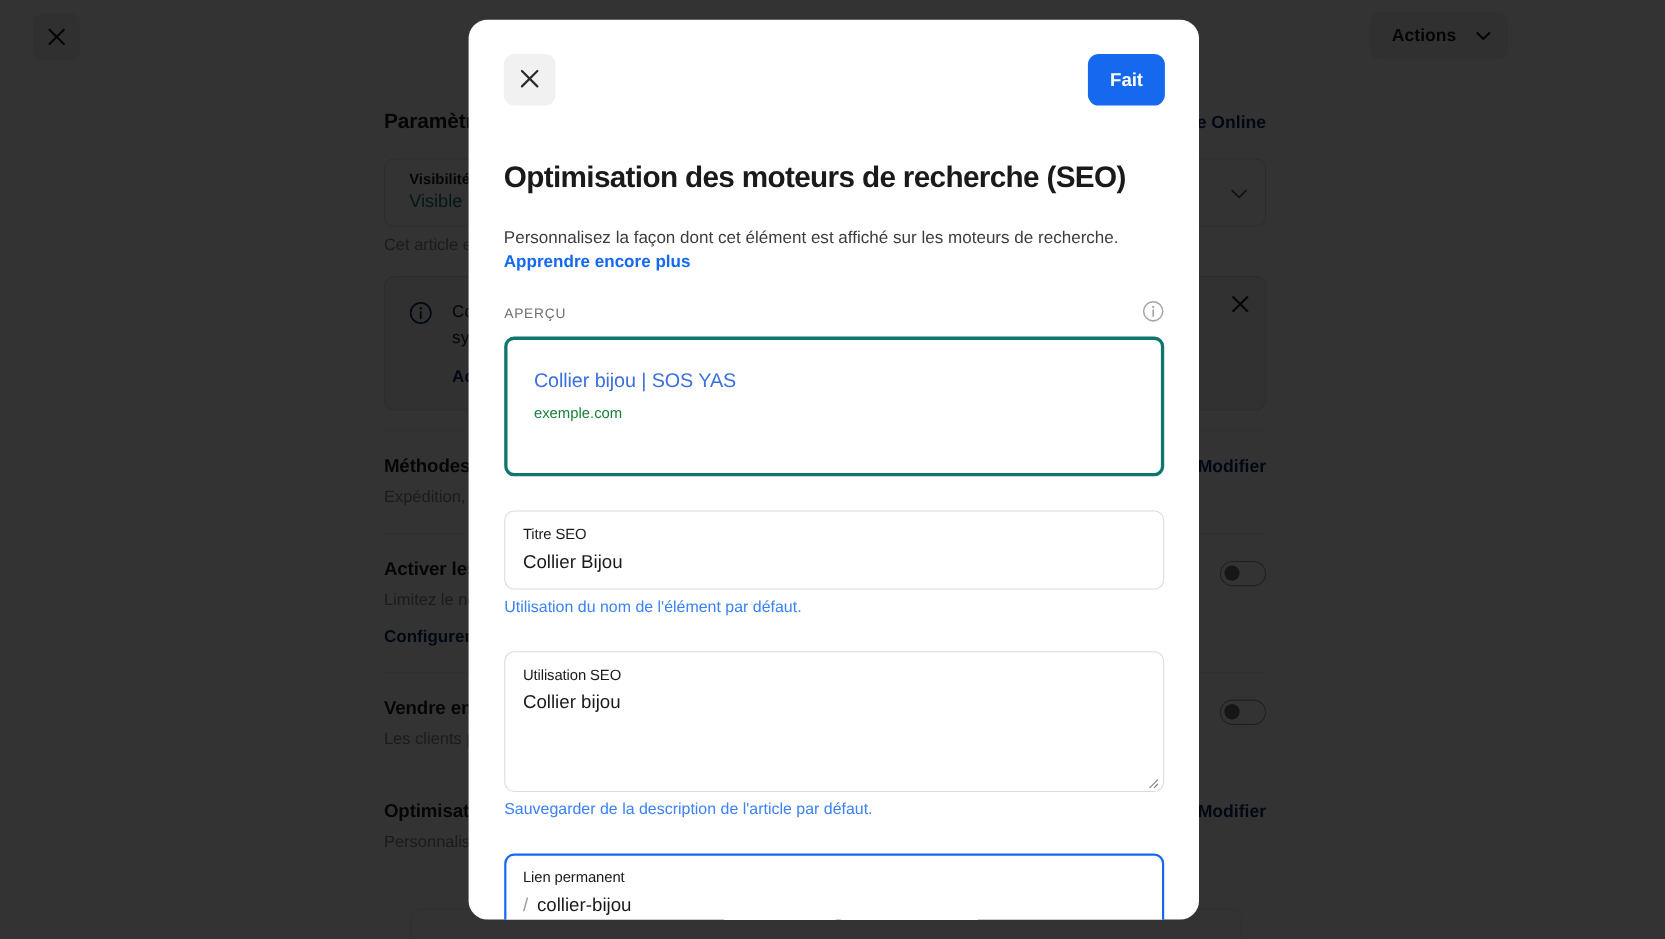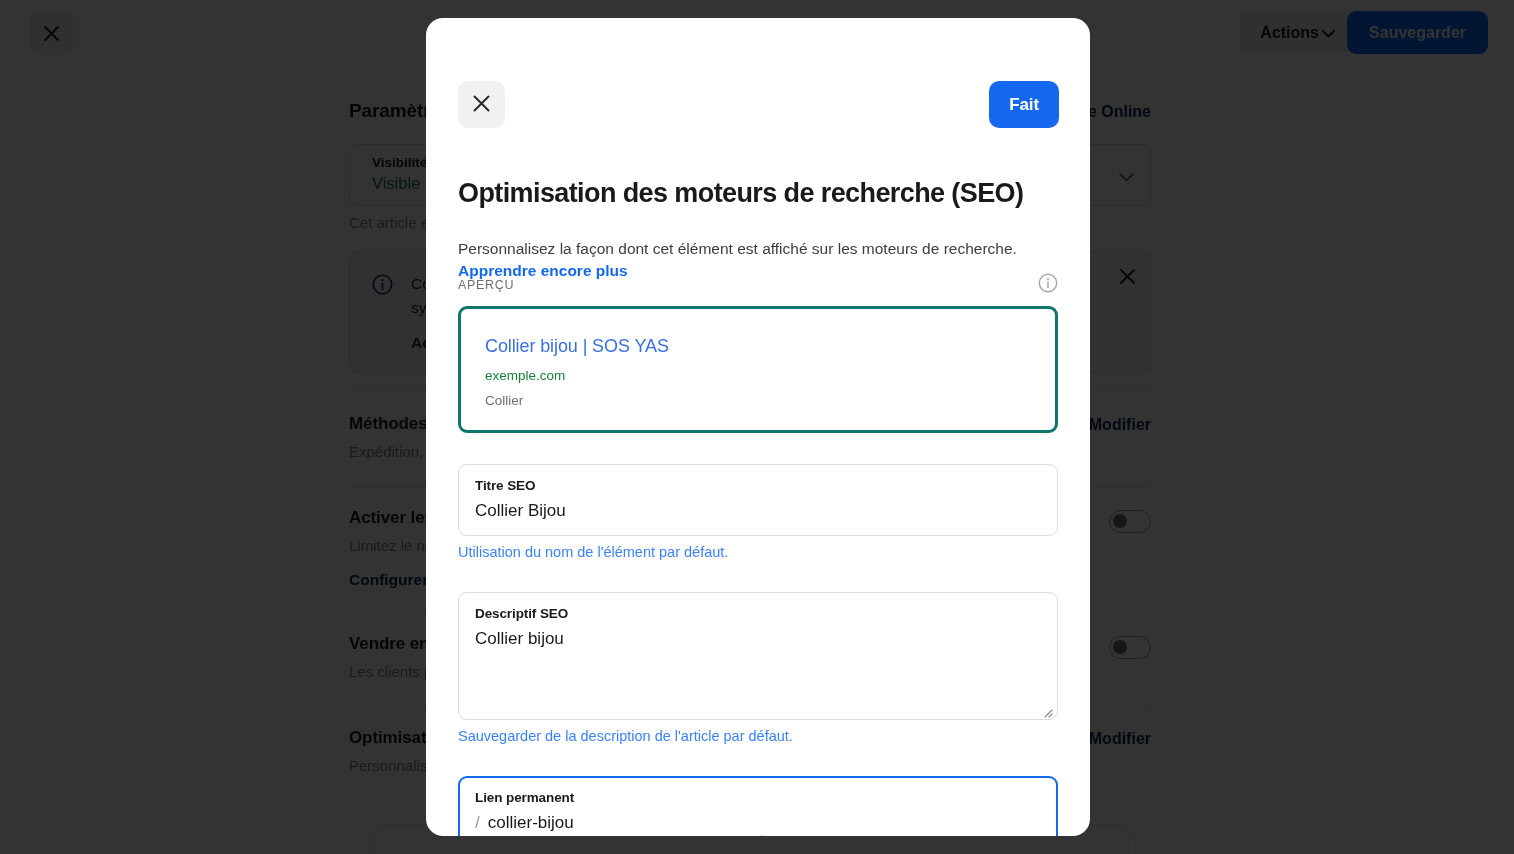--- a/index.html
+++ b/index.html
@@ -33,26 +33,26 @@
     border-radius: 9px;
     background: #f1f1f1;
     display: flex; align-items: center; justify-content: center;
     border: none;
     cursor: pointer;
   }
   .bg-close-btn svg { display:block; }
 
   .bg-actions-btn {
     position: absolute;
-    right: 163px; top: 11px;
+    right: 143px; top: 11px;
     height: 43px;
     padding: 0 16px 0 20px;
     border-radius: 9px;
     background: #f1f1f1;
-    display: flex; align-items: center; gap: 3px;
+    display: flex; align-items: center; gap: 18px;
     border: none;
     font-size: 16px;
     font-weight: 700;
     color: #1a1a1a;
     cursor: pointer;
     font-family: "Liberation Sans", sans-serif;
   }
   .bg-save-btn {
     position: absolute;
     right: 26px; top: 11px;
@@ -236,21 +236,20 @@
     width: 664px; height: 818px;
     background: #ffffff;
     border-radius: 17px;
     z-index: 20;
     overflow: hidden;
   }
 
   .m-header {
     position: relative;
     height: 104px;
-    margin-top: 32px;
   }
   .m-close {
     position: absolute;
     left: 32px; top: 31px;
     width: 47px; height: 47px;
     border-radius: 10px;
     background: #f1f1f1;
     border: none;
     display: flex; align-items: center; justify-content: center;
     cursor: pointer;
@@ -359,21 +358,21 @@
     padding: 12px 18px 12px 16px;
     background: #ffffff;
     position: relative;
   }
   .field.focused {
     border: 2px solid #1669ef;
     padding: 11px 17px 11px 15px;
   }
   .field-label {
     font-size: 13.5px;
-    font-weight: 700;
+    font-weight: 400;
     color: #1a1a1a;
     line-height: 18px;
     letter-spacing: -0.1px;
   }
   .field-value {
     margin-top: 4px;
     font-size: 17px;
     color: #1a1a1a;
     line-height: 24px;
     border: none;
@@ -433,21 +432,20 @@
 
     <button class="bg-actions-btn">
       <span>Actions</span>
       <span>
         <svg width="13" height="8" viewBox="0 0 13 8" fill="none">
           <path d="M1 1 L6.5 6.5 L12 1" stroke="#1a1a1a" stroke-width="1.9" stroke-linecap="round" stroke-linejoin="round"></path>
         </svg>
       </span>
     </button>
 
-    <button class="bg-save-btn">Sauvegarder</button>
   </div>
 
   <div class="bg-panel">
 
     <div class="bg-panel-head">
       <div class="bg-panel-title">Paramètres</div>
       <a class="bg-panel-link" href="#">Boutique Online</a>
     </div>
 
     <div class="bg-select">
@@ -554,34 +552,33 @@
           <circle cx="10" cy="10" r="8.7" stroke="#a6a6a6" stroke-width="1.4"></circle>
           <circle cx="10" cy="6" r="1" fill="#a6a6a6"></circle>
           <path d="M10 8.9 V14.6" stroke="#a6a6a6" stroke-width="1.5" stroke-linecap="round"></path>
         </svg>
       </span>
     </div>
 
     <div class="preview-card">
       <div class="preview-title">Collier bijou | SOS YAS</div>
       <div class="preview-url">exemple.com</div>
-      <div class="preview-snippet">Collier</div>
     </div>
 
     <div class="field-block first">
       <div class="field">
         <div class="field-label">Titre SEO</div>
         <input class="field-value" type="text" value="Collier Bijou" style="">
       </div>
       <div class="field-help">Utilisation du nom de l'élément par défaut.</div>
     </div>
 
     <div class="field-block">
       <div class="field textarea-field">
-        <div class="field-label">Descriptif SEO</div>
+        <div class="field-label">Utilisation SEO</div>
         <textarea class="field-value" style="">Collier bijou</textarea>
         <span class="ta-handle">
           <svg width="12" height="12" viewBox="0 0 12 12" fill="none">
             <path d="M11 4 L4 11 M11 8 L8 11" stroke="#8a8a8a" stroke-width="1.2" stroke-linecap="round"></path>
           </svg>
         </span>
       </div>
       <div class="field-help">Sauvegarder de la description de l'article par défaut.</div>
     </div>
 

